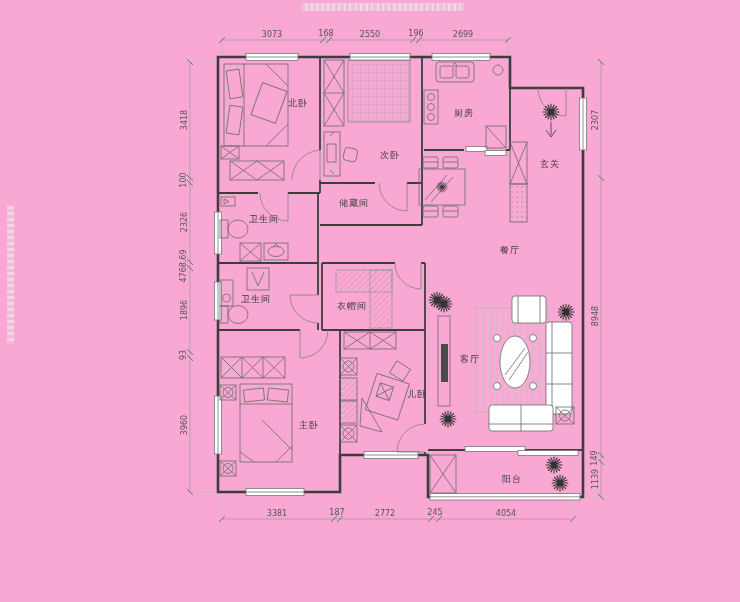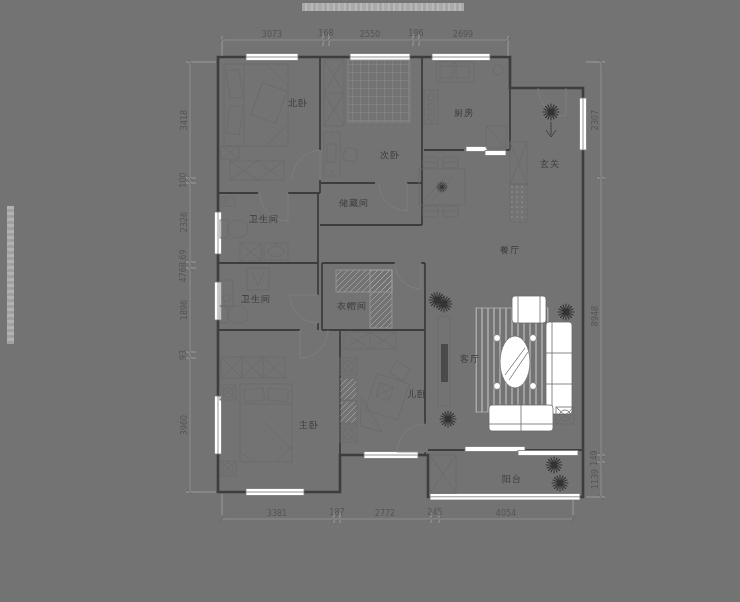--- a/index.html
+++ b/index.html
@@ -1,16 +1,16 @@
 <!DOCTYPE html>
 <html><head>
 <meta charset="utf-8">
 <style>
   html,body{margin:0;padding:0;background:#fff;}
-  .canvas{position:relative;width:740px;height:602px;background:#737373;overflow:hidden;
+  .canvas{position:relative;width:740px;height:602px;background:#f9a8d4;overflow:hidden;
           font-family:"DejaVu Sans",sans-serif;}
   svg{position:absolute;left:0;top:0;}
   .wm-top{position:absolute;left:302px;top:3px;width:162px;height:8px;opacity:.5;
     background:repeating-linear-gradient(90deg,#dcdcdc 0 3px,#fff 3px 5px,#e3e3e3 5px 9px,#fff 9px 11px);
     filter:blur(.4px);}
   .wm-left{position:absolute;left:7px;top:206px;width:7px;height:138px;opacity:.45;
     background:repeating-linear-gradient(0deg,#dadada 0 3px,#fff 3px 6px);filter:blur(.4px);}
   text.rl{font-size:9px;fill:#3a3a3a;text-anchor:middle;letter-spacing:1px;}
   text.dm{font-size:8px;fill:#555;text-anchor:middle;}
 </style>

